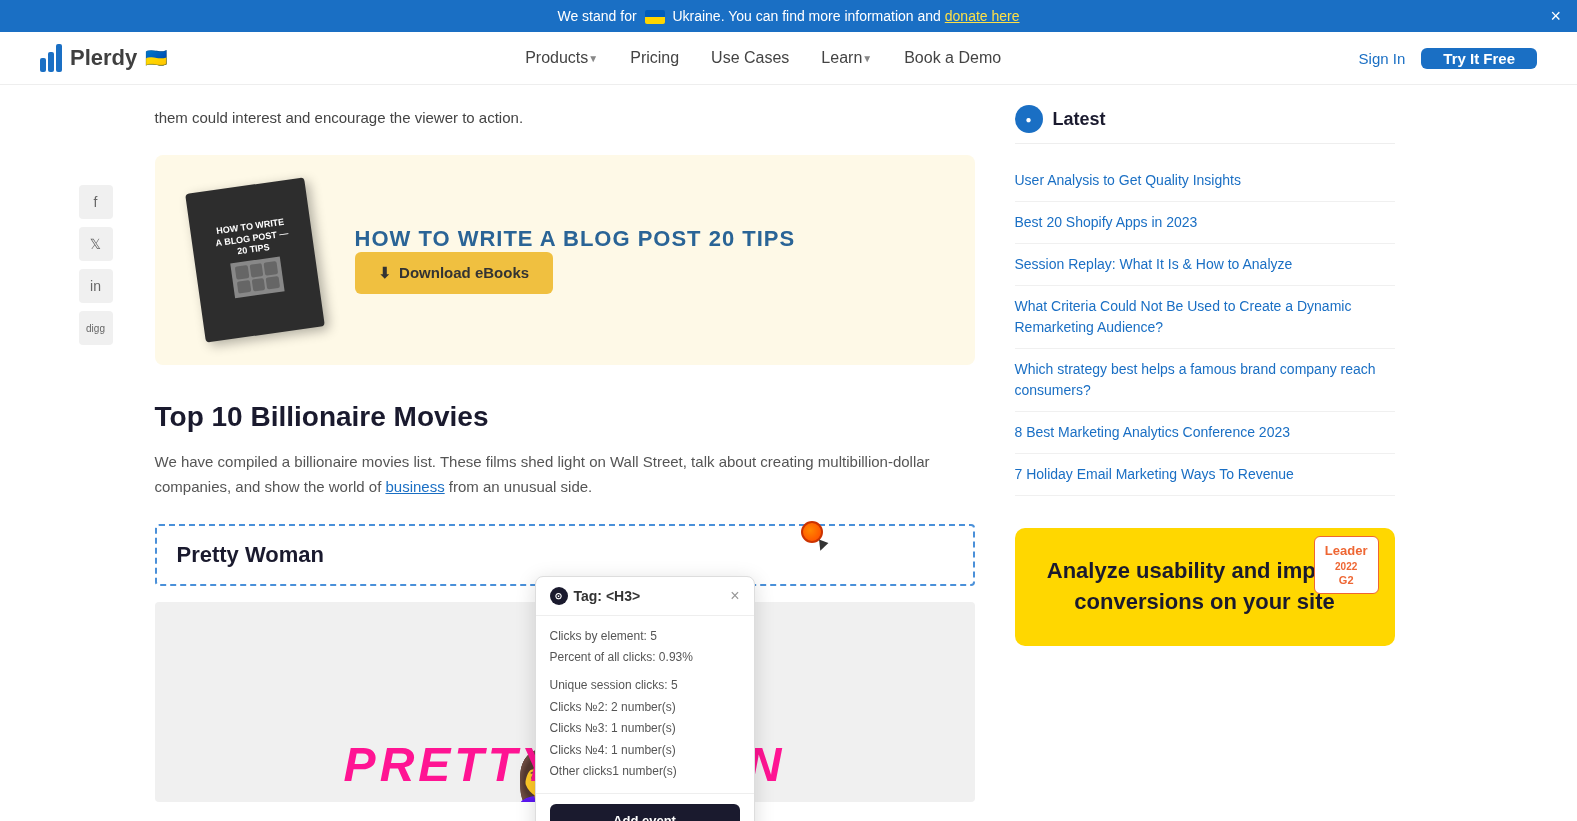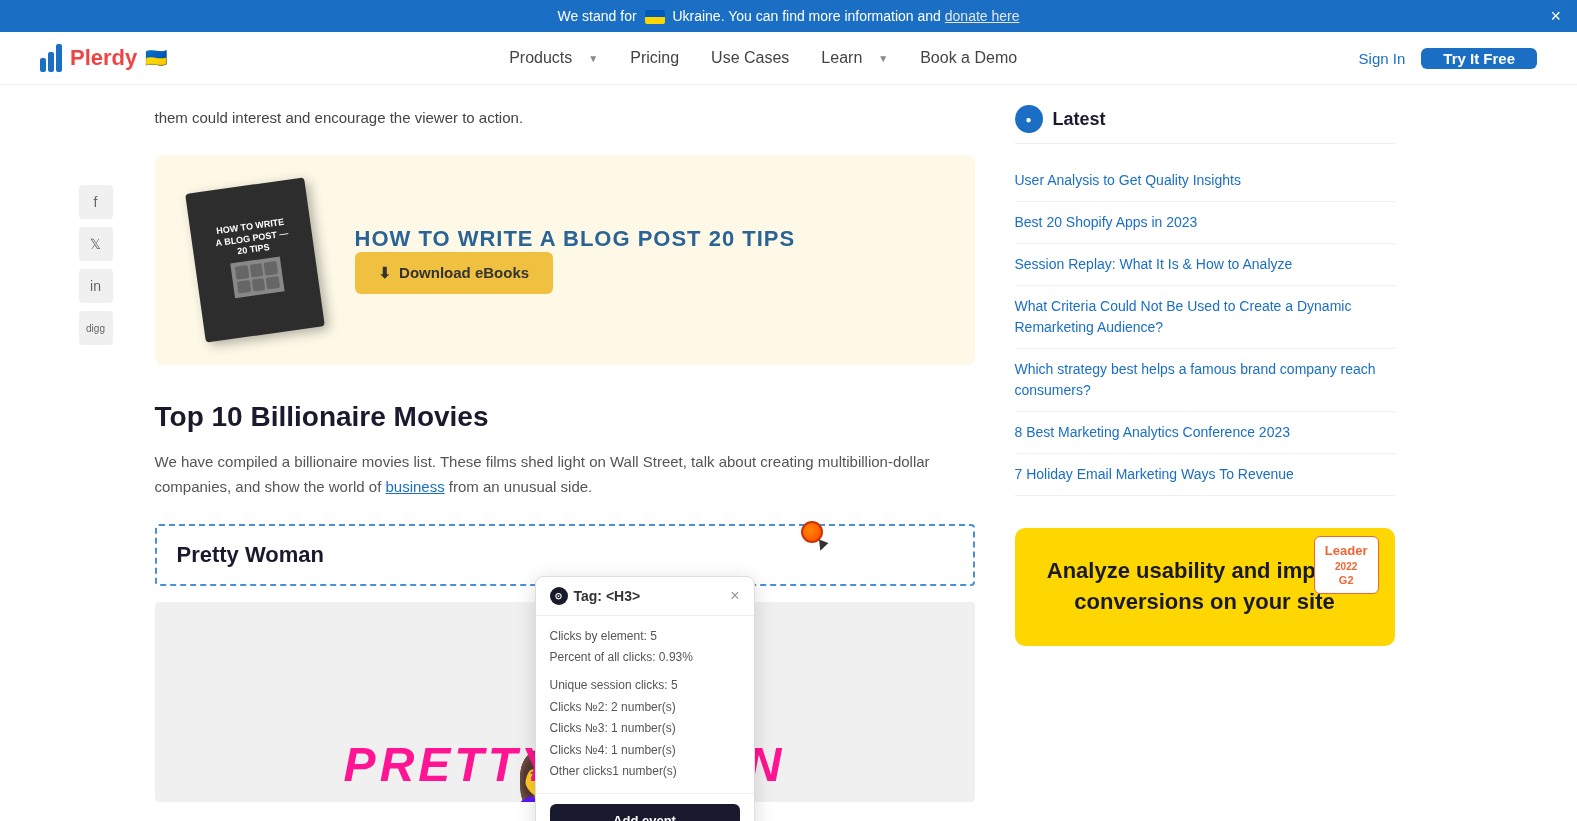--- a/index.html
+++ b/index.html
@@ -7,43 +7,43 @@
 
     
     .top-banner {
       background: #1a6fc4;
       color: #fff;
       text-align: center;
       padding: 8px 16px;
       font-size: 14px;
       position: relative;
     }
-    .top-banner a { color: #e5e5e5; text-decoration: underline; }
+    .top-banner a { color: #fde047; text-decoration: underline; }
     .top-banner .close-btn {
       position: absolute; right: 16px; top: 50%; transform: translateY(-50%);
       background: none; border: none; color: #fff; font-size: 18px; cursor: pointer;
     }
     .ukraine-flag { display: inline-block; width: 20px; height: 14px; background: linear-gradient(to bottom, #005BBB 50%, #FFD500 50%); vertical-align: middle; margin: 0 4px; border-radius: 2px; }
 
     
     .header {
       display: flex; align-items: center; justify-content: space-between;
       padding: 12px 40px; border-bottom: 1px solid #eee; position: sticky; top: 0; background: #fff; z-index: 100;
     }
     .logo { display: flex; align-items: center; gap: 8px; text-decoration: none; }
-    .logo-text { font-size: 22px; font-weight: 700; color: #ef4444; }
+    .logo-text { font-size: 22px; font-weight: 700; color: #404040; }
     .logo-flag { font-size: 18px; }
     .logo-icon { display: flex; align-items: flex-end; gap: 2px; height: 28px; }
     .logo-bar { background: #1a6fc4; border-radius: 2px; width: 6px; }
     .logo-bar:nth-child(1) { height: 14px; }
     .logo-bar:nth-child(2) { height: 20px; }
     .logo-bar:nth-child(3) { height: 28px; }
 
     nav { display: flex; align-items: center; gap: 32px; }
-    nav a { text-decoration: none; color: #444; font-size: 16px; display: flex; align-items: center; gap: 16px; text-align: right; }
+    nav a { text-decoration: none; color: #444; font-size: 16px; display: flex; align-items: center; gap: 0; text-align: right; }
     nav .chevron { font-size: 10px; color: #888; }
 
     .header-actions { display: flex; align-items: center; gap: 16px; }
     .sign-in { color: #1a6fc4; font-size: 15px; text-decoration: none; font-weight: 500; }
     .try-free-btn {
       background: #1a6fc4; color: #fff; border: none; border-radius: 6px;
       padding: 2px 22px; font-size: 15px; font-weight: 600; cursor: pointer;
     }
 
     

